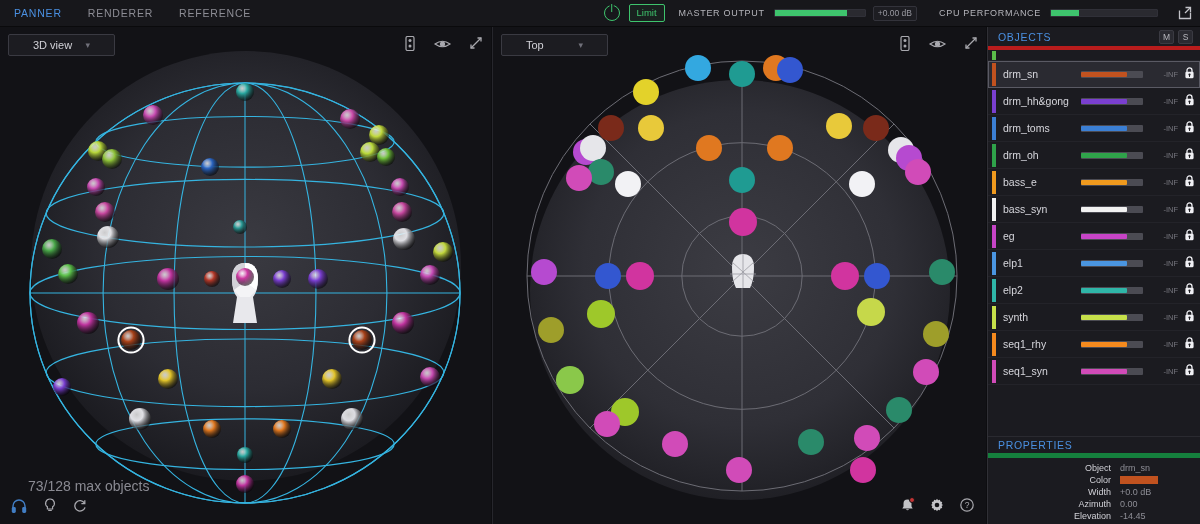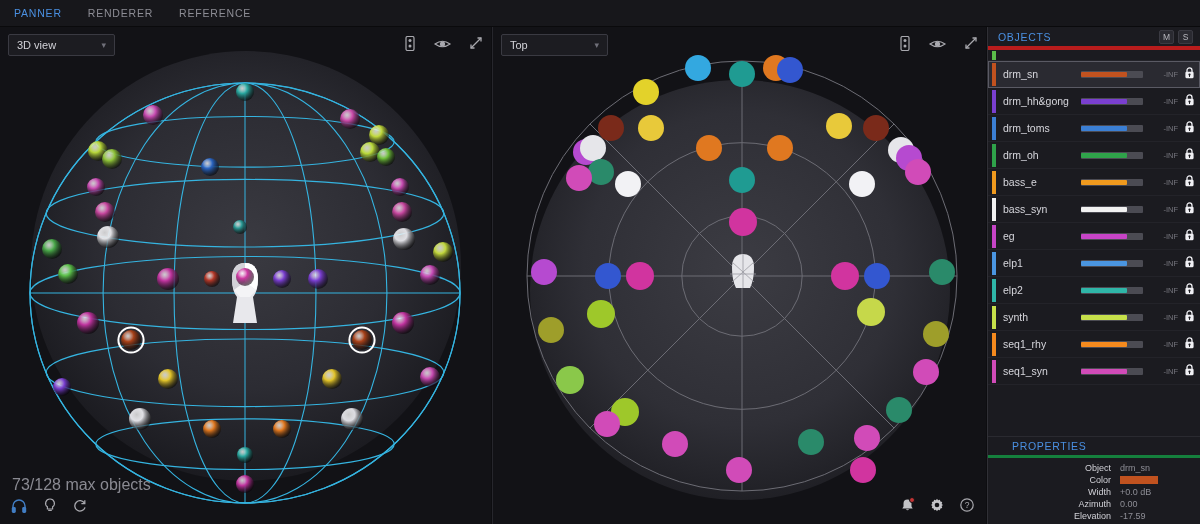--- a/index.html
+++ b/index.html
@@ -82,28 +82,28 @@
     background: radial-gradient(circle at 50% 45%, #3c3c43 0%, #2f2f36 50%, #1c1c21 80%, #141418 100%);
   }
 
   .vp-toolbar {
     position: absolute; top: 6px; left: 8px; right: 8px; height: 24px;
     display: flex; align-items: center; z-index: 20;
   }
   .dropdown {
     background: #1c1c21; border: 1px solid #3a3a42; border-radius: 2px;
     height: 22px; width: 107px; display: flex; align-items: center;
-    padding: 0 8px; font-size: 11px; color: #d2d2d8; cursor: pointer;
+    padding: 0 24px; font-size: 11px; color: #d2d2d8; cursor: pointer;
   }
   .dropdown .caret { margin-left: auto; color: #70707a; font-size: 9px; }
   .vp-icons { margin-left: auto; display: flex; align-items: center; gap: 18px; }
   .ic { cursor: pointer; opacity: 0.85; display: block; }
 
   .status-count {
-    position: absolute; left: 12px; bottom: 30px; font-size: 16px; color: #8a8a92;
+    position: absolute; left: 28px; bottom: 30px; font-size: 14px; color: #8a8a92;
     z-index: 20;
   }
   .bottom-icons {
     position: absolute; left: 11px; bottom: 7px; display: flex; gap: 17px;
     align-items: center; z-index: 20;
   }
   .br-icons {
     position: absolute; right: 12px; bottom: 8px; display: flex; gap: 16px;
     align-items: center; z-index: 20;
   }
@@ -149,41 +149,66 @@
     position: absolute; top: -1px; bottom: -1px; width: 2.5px; background: #ffd83a;
   }
   .obj-db {
     font-size: 7.5px; color: #77777f; width: 30px; text-align: right;
     margin-left: 5px; flex: none;
   }
   .obj-lock { margin-left: 6px; cursor: pointer; flex: none; }
   .partial-row { height: 11px; border-bottom: 1px solid #232329; display: flex; align-items: flex-end; }
 
   .props-head {
-    height: 22px; display: flex; align-items: center; padding-left: 24px;
-    border-top: 1px solid #2a2a30; border-bottom: 3px solid #15803d;
+    height: 22px; display: flex; align-items: center; padding-left: 10px;
+    border-top: 1px solid #2a2a30; border-bottom: 5px solid #15803d;
   }
   .props-body { padding: 4px 9px 0 0; }
   .prop-row { display: flex; align-items: center; height: 12px; margin-bottom: 0px; padding-left: 20px; }
   .prop-label { width: 112px; text-align: right; font-size: 9px; color: #d0d0d6; padding-right: 9px; }
   .prop-value { font-size: 9px; color: #8e8e96; }
   .color-swatch { width: 38px; height: 8px; }
 </style>
 </head>
 <body>
 
 <div id="app">
 
   <div class="topbar">
     <div class="nav-tabs">
       <div class="nav-tab active">PANNER</div>
       <div class="nav-tab">RENDERER</div>
       <div class="nav-tab">REFERENCE</div>
     </div>
 
+    <div class="top-right">
+      <div class="pwr"></div>
+      <div class="limit-btn">Limit</div>
+
+      <div class="meter-label">MASTER OUTPUT</div>
+      <div class="meter-track">
+        <div class="meter-fill" id="master-fill" style="width: 80%;"></div>
+      </div>
+      <div class="meter-value">+0.00 dB</div>
+
+      <div class="cpu-wrap">
+        <div class="meter-label">CPU PERFORMANCE</div>
+        <div class="meter-track cpu-track">
+          <div class="meter-fill" id="cpu-fill" style="width: 26%;"></div>
+        </div>
+      </div>
+
+      <div class="popout">
+        <svg width="14" height="14" viewBox="0 0 14 14">
+          <path d="M1.5 4.5 V12.5 H12.5 V7" fill="none" stroke="#c3c3c9" stroke-width="1.3"></path>
+          <path d="M7.5 1.5 H12.5 V6.5" fill="none" stroke="#c3c3c9" stroke-width="1.3"></path>
+          <path d="M12.5 1.5 L7 7" fill="none" stroke="#c3c3c9" stroke-width="1.3"></path>
+        </svg>
+      </div>
+    </div>
   </div>
 
   <div class="viewport" id="vp-left">
     <div class="vp-bg-left"></div>
 
     <svg id="svg3d" width="491" height="497" viewBox="0 0 491 497" style="position:absolute;left:0;top:0">
       <g id="wire3d">
           <ellipse cx="245" cy="266" rx="215" ry="210" fill="none" stroke="#35b4e0" stroke-width="1.2"></ellipse>
           <ellipse cx="245" cy="266" rx="70.95" ry="210" fill="none" stroke="#35b4e0" stroke-width="1.1"></ellipse>
           <ellipse cx="245" cy="266" rx="141.9" ry="210" fill="none" stroke="#35b4e0" stroke-width="1.1"></ellipse>
@@ -817,21 +842,21 @@
         <div class="prop-row">
           <div class="prop-label">Width</div>
           <div class="prop-value">+0.0 dB</div>
         </div>
         <div class="prop-row">
           <div class="prop-label">Azimuth</div>
           <div class="prop-value">0.00</div>
         </div>
         <div class="prop-row">
           <div class="prop-label">Elevation</div>
-          <div class="prop-value">-17.59</div>
+          <div class="prop-value">-14.45</div>
         </div>
         <div class="prop-row">
           <div class="prop-label">Width</div>
           <div class="prop-value">47 %</div>
         </div>
       </div>
   </div>
 
 </div>
 

